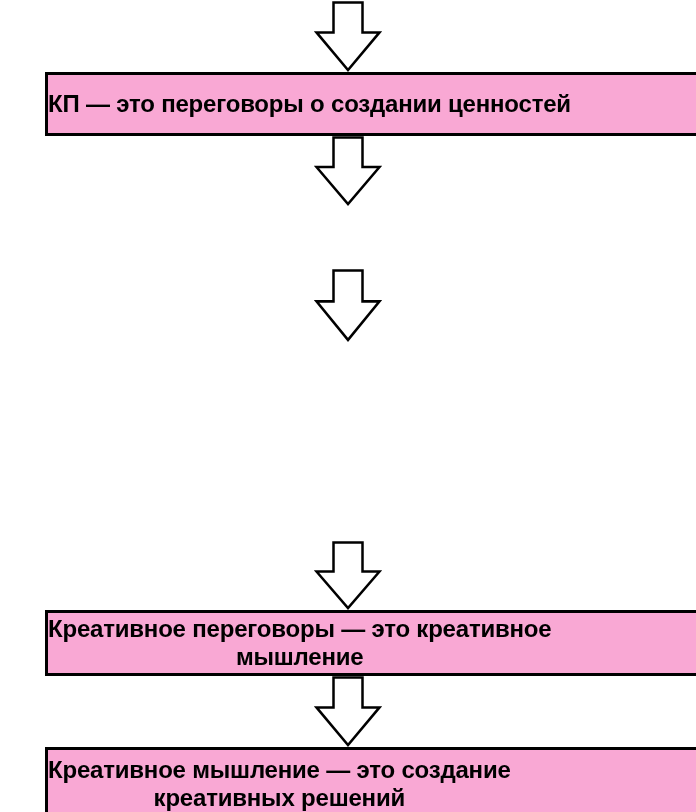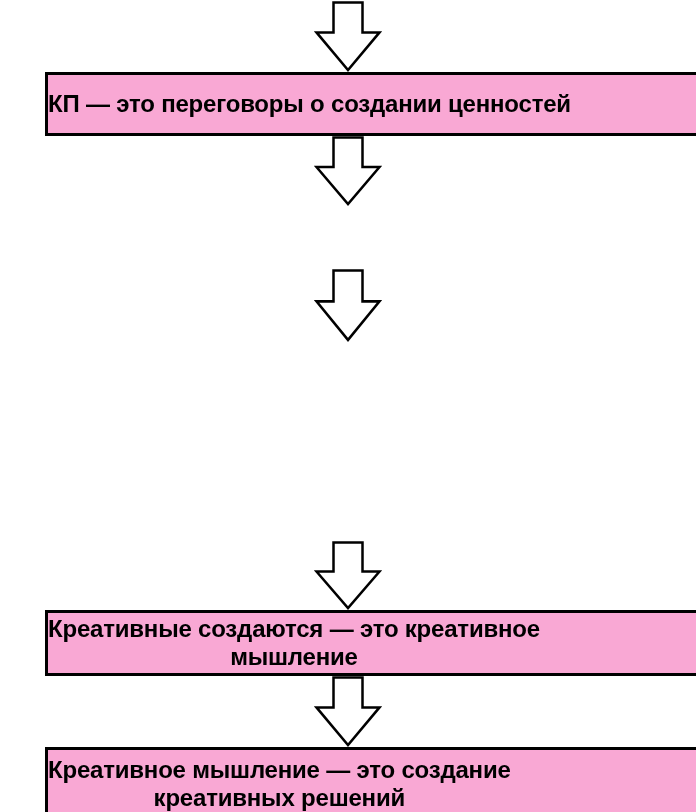--- a/index.html
+++ b/index.html
@@ -65,21 +65,21 @@
     <polygon points="20.5,1.5 49.5,1.5 49.5,31 66.5,31 35,68 3.5,31 20.5,31" fill="#ffffff" stroke="#000000" stroke-width="2.5"></polygon>
   </svg>
 
 
 
   <svg class="arrow" style="top:541px;height:69px" viewBox="0 0 70 70" preserveAspectRatio="none">
     <polygon points="20.5,1.5 49.5,1.5 49.5,31 66.5,31 35,68 3.5,31 20.5,31" fill="#ffffff" stroke="#000000" stroke-width="2.5"></polygon>
   </svg>
 
   <div class="flow-box" style="top:610px;height:66px">
-    <span class="box-text">Креативные создаются — это креативное
+    <span class="box-text">Креативное переговоры — это креативное
 мышление</span>
   </div>
 
   <svg class="arrow" style="top:676px;height:71px" viewBox="0 0 70 70" preserveAspectRatio="none">
     <polygon points="20.5,1.5 49.5,1.5 49.5,31 66.5,31 35,68 3.5,31 20.5,31" fill="#ffffff" stroke="#000000" stroke-width="2.5"></polygon>
   </svg>
 
   <div class="flow-box" style="top:747px;height:73px">
     <span class="box-text">Креативное мышление — это создание
 креативных решений</span>

